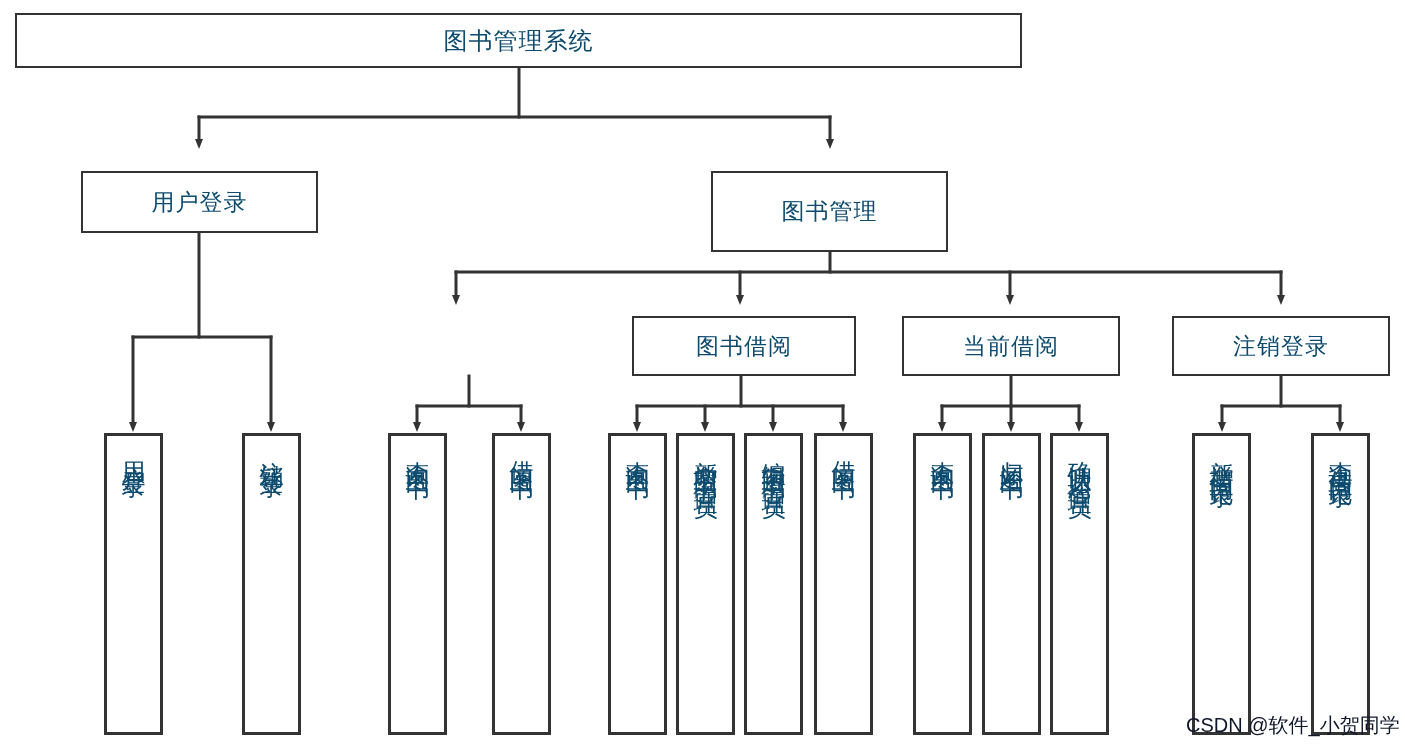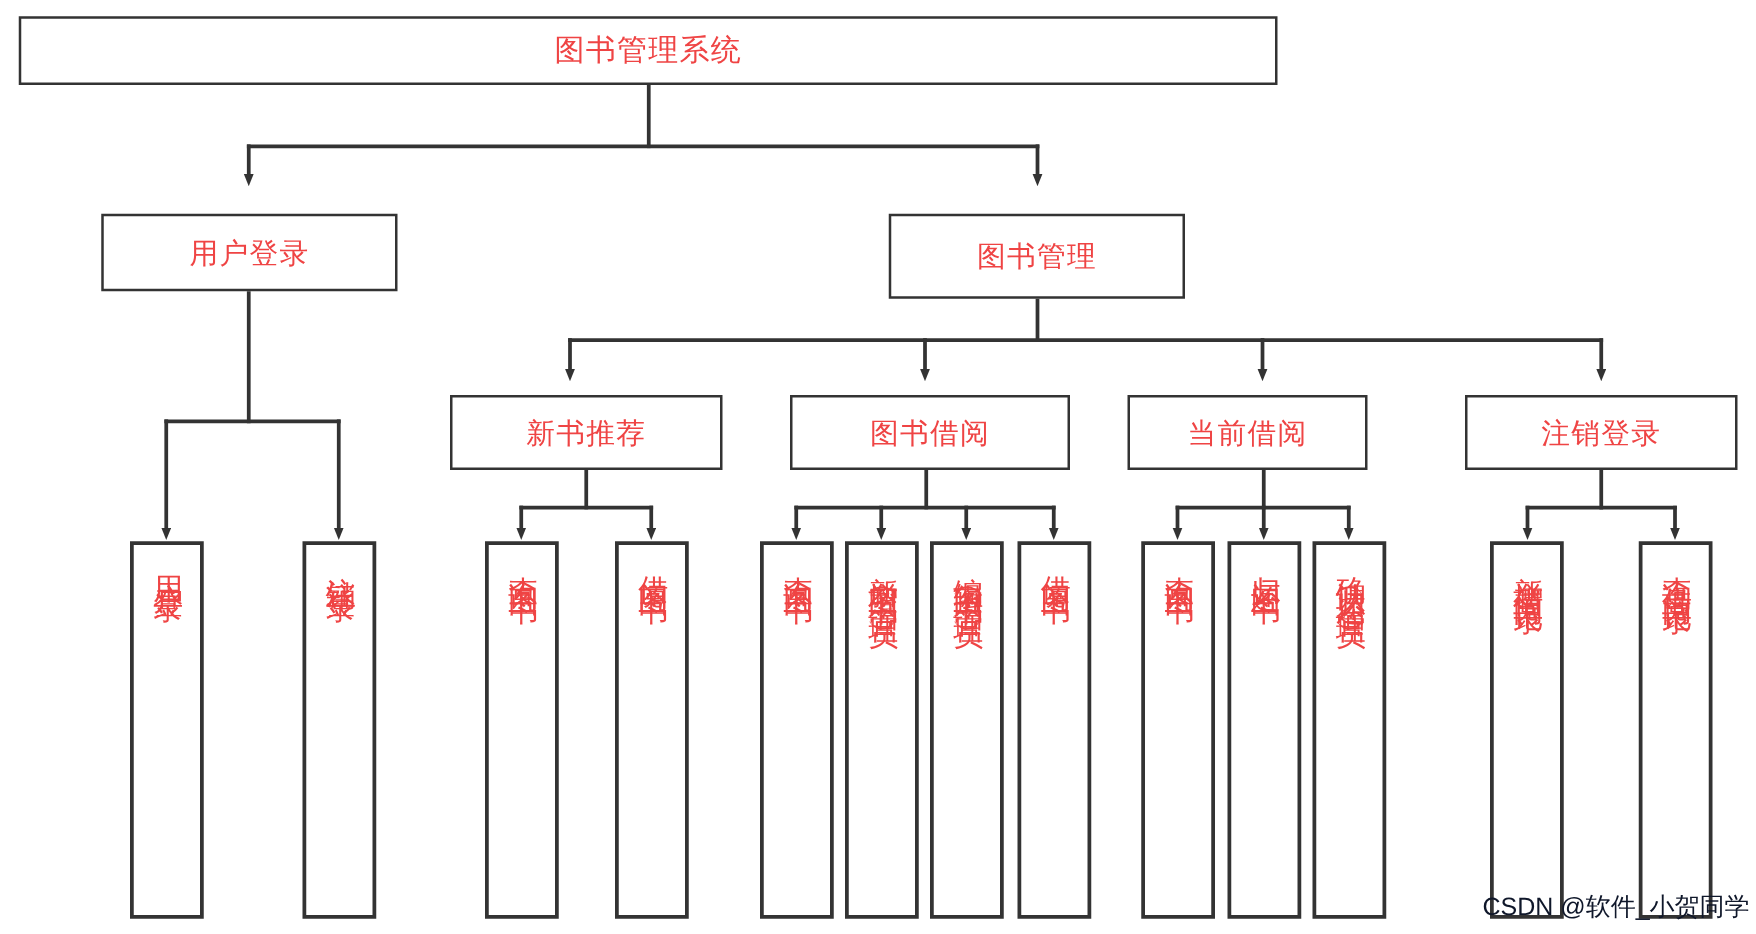--- a/index.html
+++ b/index.html
@@ -24,21 +24,21 @@
     border:2px solid #333333;
     display:flex;
     align-items:center;
     justify-content:center;
     text-align:center;
   }
   .node .label{
     font-size:23px;
     line-height:1.15;
     letter-spacing:1px;
-    color:#ef4444;
+    color:#0c4a6e;
     white-space:nowrap;
   }
   .node.root .label{font-size:24px;}
   .node.lvl2 .label{font-size:23px;}
   .node.lvl3 .label{font-size:23px;}
   
   .node.leaf{
     border-width:3px;
     align-items:flex-start;
     padding-top:6px;
@@ -126,31 +126,28 @@
     </g>
   </svg>
 
   <div class="node root" style="left:15px;top:13px;width:1007px;height:55px;">
     <span class="label">图书管理系统</span>
   </div>
 
   <div class="node lvl2" style="left:81px;top:171px;width:237px;height:62px;">
     <span class="label">用户登录</span>
   </div>
-  <div class="node lvl2" style="left:711px;top:171px;width:237px;height:68px;">
+  <div class="node lvl2" style="left:711px;top:171px;width:237px;height:81px;">
     <span class="label">图书管理</span>
   </div>
 
-  <div class="node lvl3" style="left:360px;top:316px;width:218px;height:60px;">
-    <span class="label">新书推荐</span>
-  </div>
   <div class="node lvl3" style="left:632px;top:316px;width:224px;height:60px;">
     <span class="label">图书借阅</span>
   </div>
-  <div class="node lvl3" style="left:902px;top:316px;width:192px;height:60px;">
+  <div class="node lvl3" style="left:902px;top:316px;width:218px;height:60px;">
     <span class="label">当前借阅</span>
   </div>
   <div class="node lvl3" style="left:1172px;top:316px;width:218px;height:60px;">
     <span class="label">注销登录</span>
   </div>
 
   <div class="node leaf" style="left:104px;top:433px;width:59px;height:302px;">
     <span class="label">用户登录</span>
   </div>
   <div class="node leaf" style="left:242px;top:433px;width:59px;height:302px;">

